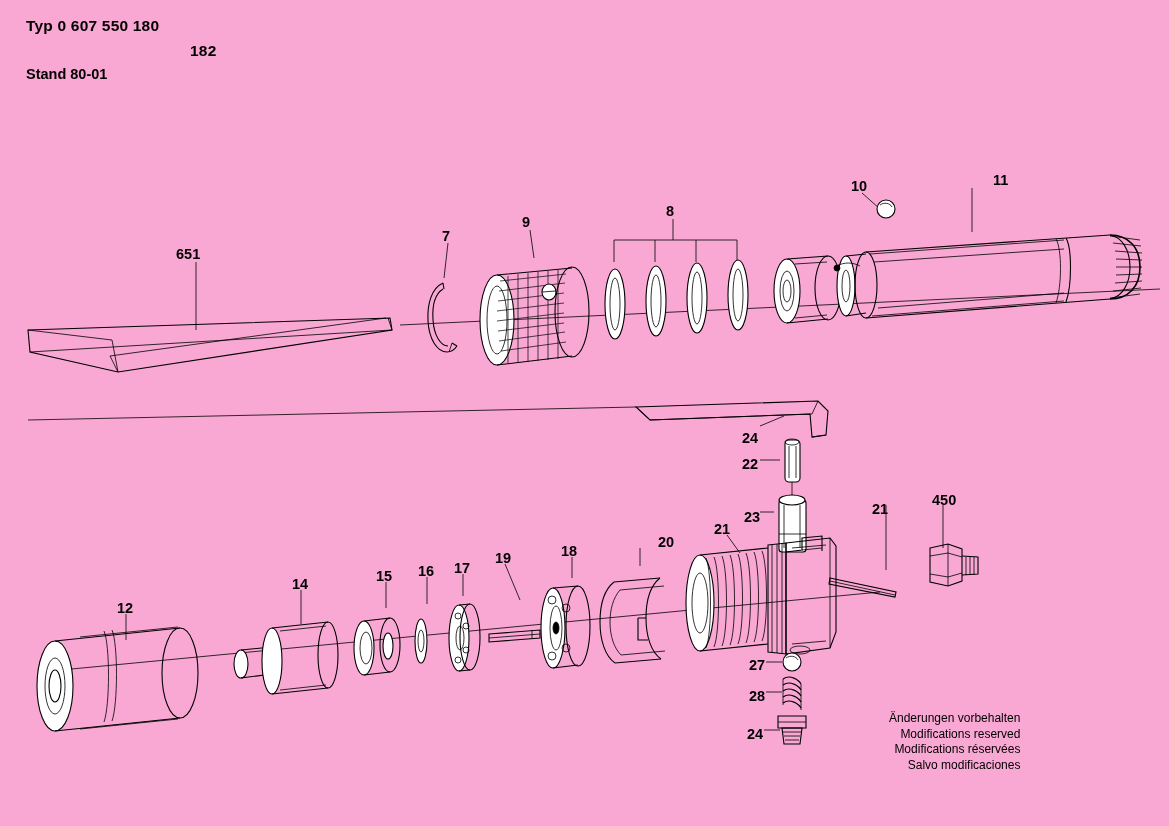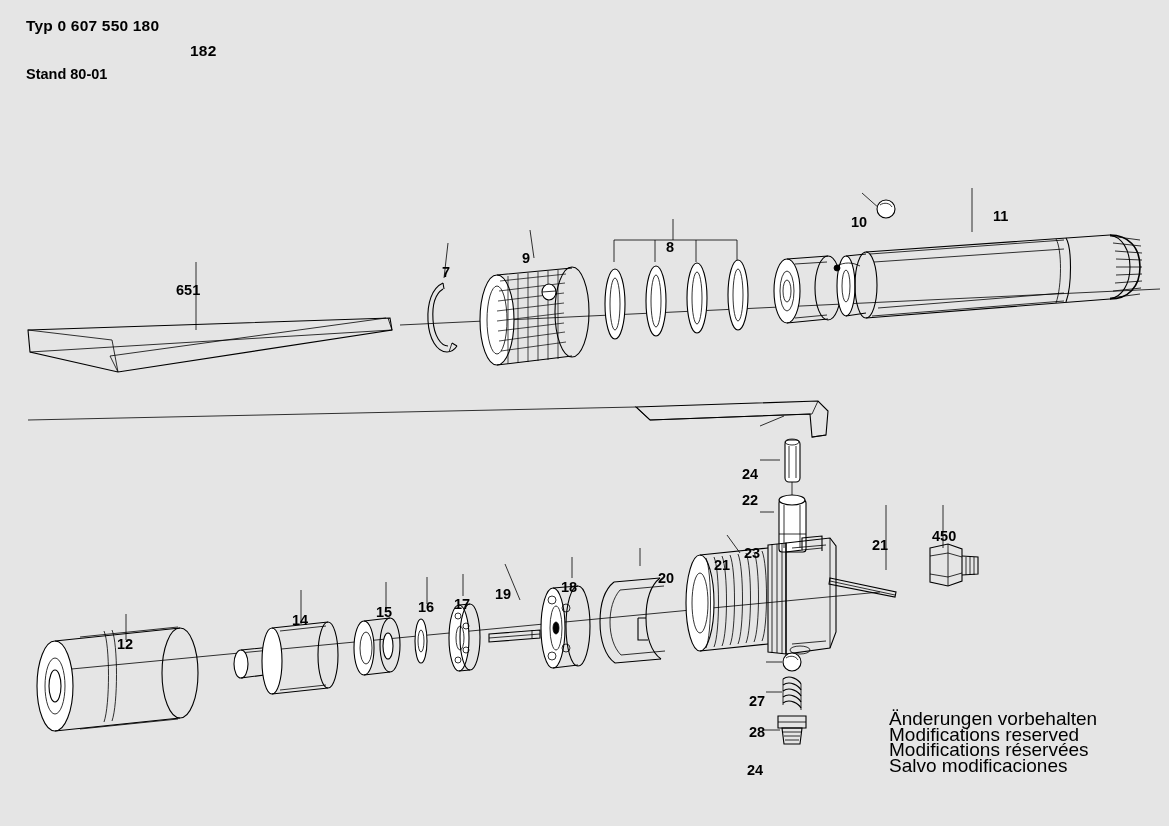--- a/index.html
+++ b/index.html
@@ -8,21 +8,21 @@
     background: #ffffff;
   }
   body {
     font-family: "Liberation Sans", sans-serif;
     color: #000000;
   }
   #page {
     position: relative;
     width: 1169px;
     height: 826px;
-    background: #e5e5e5;
+    background: #f9a8d4;
     overflow: hidden;
   }
   .hdr {
     position: absolute;
     font-weight: bold;
     font-size: 15.5px;
     letter-spacing: 0.2px;
     white-space: pre;
   }
   #hdr-typ { left: 26px; top: 17px; }
@@ -31,27 +31,27 @@
     position: absolute;
     left: 26px; top: 66px;
     font-weight: bold;
     font-size: 14.5px;
   }
   .callout {
     position: absolute;
     font-weight: bold;
     font-size: 14.5px;
     white-space: pre;
-    margin-top: 36px;
   }
   .footer-block {
     position: absolute;
-    font-size: 19px;
+    font-size: 12px;
     line-height: 15.5px;
     white-space: pre;
+    text-align: right;
   }
   .footer-block.bold { font-weight: bold; }
   #footer-legal { left: 889px; top: 711px; }
   #footer-company { left: 889px; top: 773px; }
   svg.art {
     position: absolute;
     left: 0; top: 0;
     width: 1169px;
     height: 826px;
     pointer-events: none;

